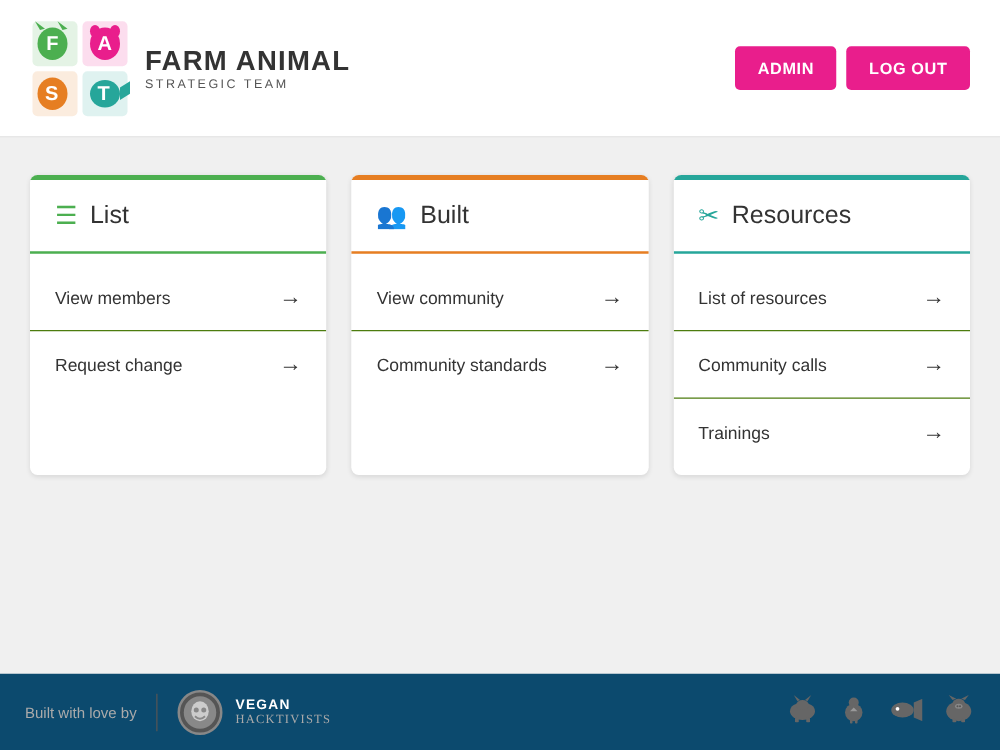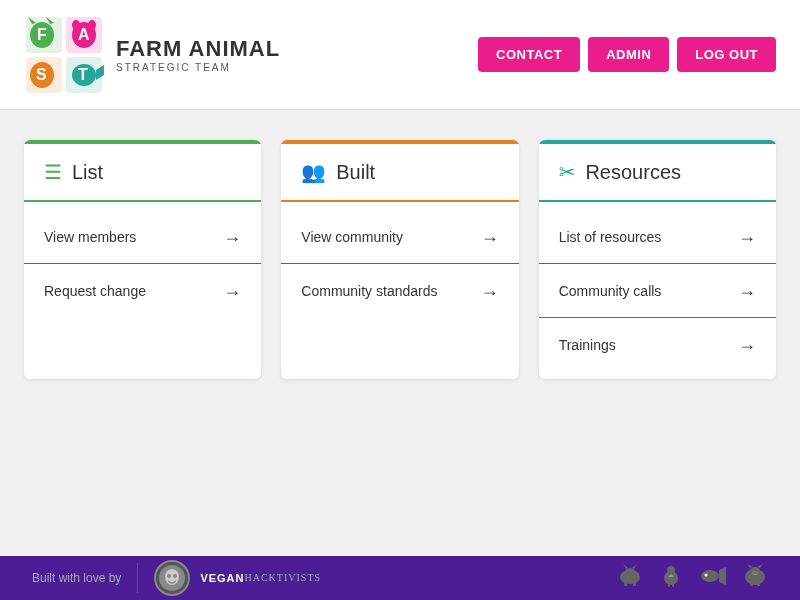--- a/index.html
+++ b/index.html
@@ -119,26 +119,26 @@
       font-size: 18px;
       color: #333;
     }
 
     
     .footer {
       position: absolute;
       bottom: 0;
       left: 0;
       right: 0;
-      height: 44px;
-      background: #4c1d95;
+      height: 61px;
+      background: #0c4a6e;
       display: flex;
       align-items: center;
       justify-content: space-between;
-      padding: 0 32px;
+      padding: 0 20px;
     }
     .footer-left {
       display: flex;
       align-items: center;
       gap: 10px;
       color: #aaa;
       font-size: 12px;
     }
     .footer-divider {
       width: 1px;
@@ -156,20 +156,21 @@
       align-items: center;
       justify-content: center;
       overflow: hidden;
     }
     .footer-logo-circle svg {
       width: 28px;
       height: 28px;
     }
     .footer-brand {
       display: flex;
+      flex-direction: column;
       justify-content: center;
     }
     .footer-brand-name {
       color: #fff;
       font-size: 11px;
       font-weight: 700;
       letter-spacing: 1px;
     }
     .footer-brand-sub {
       color: #aaa;
@@ -221,21 +222,20 @@
       <polygon points="72,55 80,50 80,60 72,65" fill="#26a69a"></polygon>
     </svg>
 
     <div class="logo-text">
       <h1>FARM ANIMAL</h1>
       <h2>STRATEGIC TEAM</h2>
     </div>
   </div>
 
   <div class="nav-buttons">
-    <button class="nav-btn">CONTACT</button>
     <button class="nav-btn">ADMIN</button>
     <button class="nav-btn">LOG OUT</button>
   </div>
 </div>
 
 <div class="main" id="cards-container">
 <div class="card">
       <div class="card-header green">
         <span class="card-icon green">☰</span>
         <span class="card-title">List</span>

